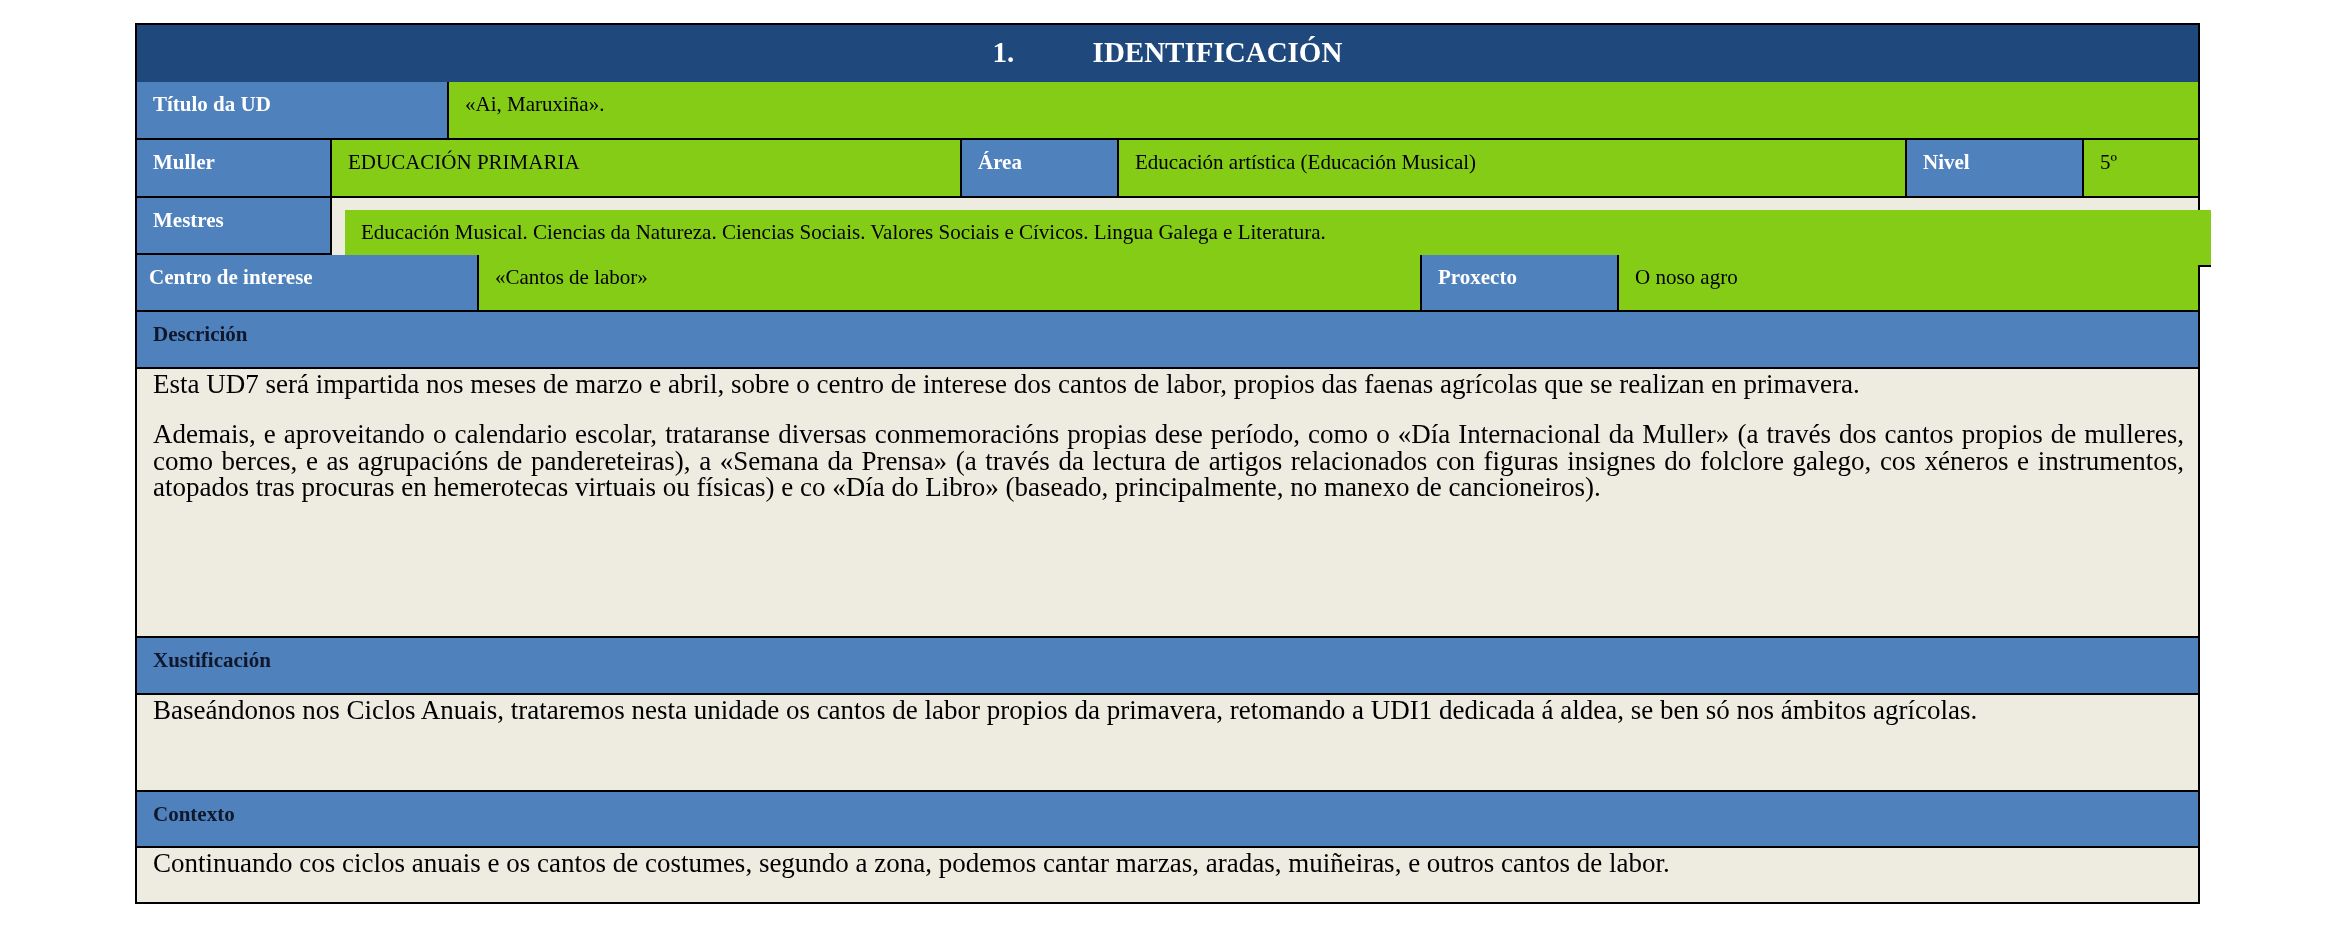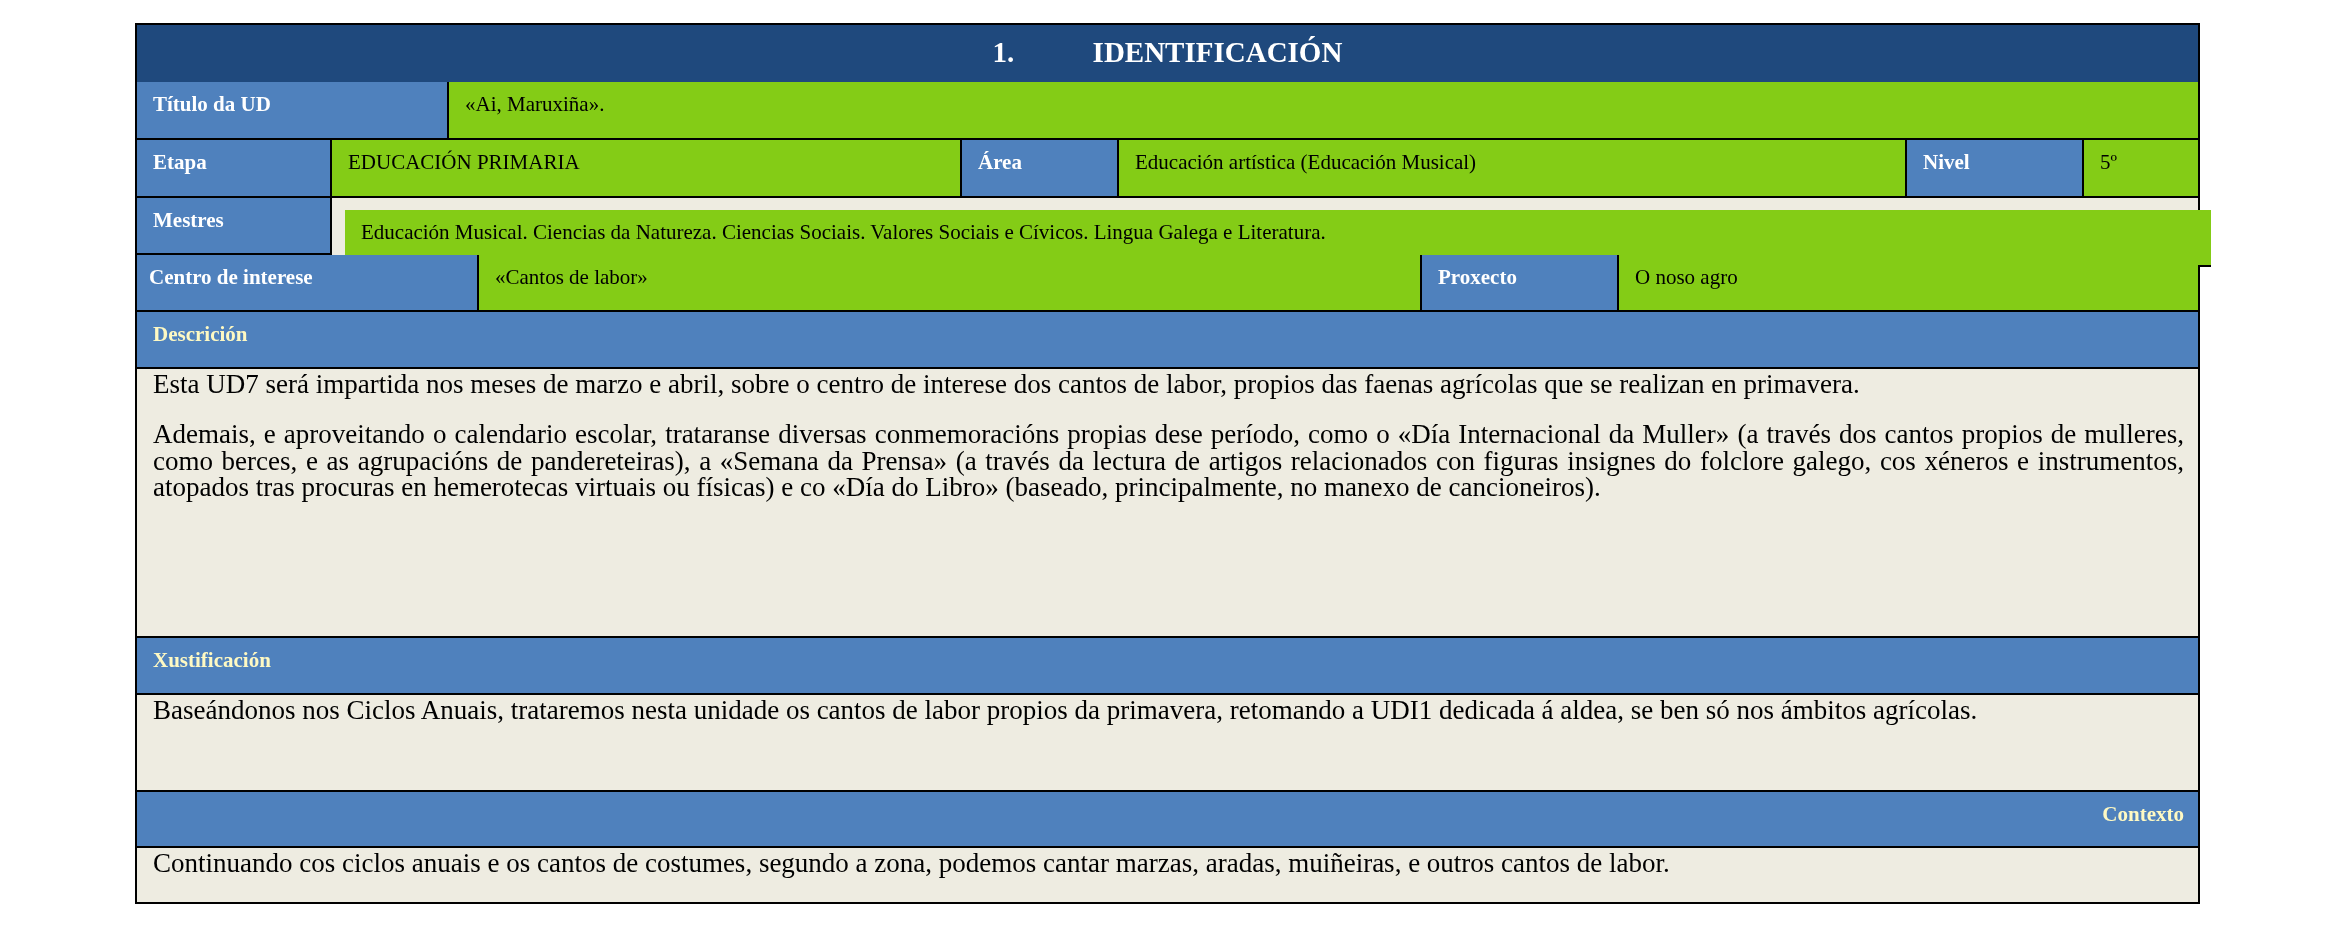--- a/index.html
+++ b/index.html
@@ -8,38 +8,38 @@
   .tbl { position:absolute; left:135px; top:23px; width:2065px; height:881px;
          border:2px solid #000; box-sizing:border-box; background:#EEECE1; }
   .cell { position:absolute; box-sizing:border-box; border-right:2px solid #000; border-bottom:2px solid #000;
           padding:4px 14px 0 16px; font-size:21px; line-height:36px; overflow:hidden; white-space:nowrap; }
   .cell.last { border-right:none; }
   .lbl { background:#4F81BD; color:#fff; font-weight:bold; }
   .val { background:#84cc16; color:#000; }
   .hdr { background:#1F497D; color:#fff; font-weight:bold; text-align:center; border-bottom:4px solid #000;
          font-size:29px; line-height:46px; padding:4px 0 0 0; }
   .hdr .num { display:inline-block; width:100px; text-align:left; }
-  .sec { background:#4F81BD; color:#fef9c3; font-weight:bold; }
+  .sec { background:#4F81BD; color:#0f172a; font-weight:bold; }
   .body { background:#EEECE1; white-space:normal; text-align:justify; padding:2px 14px 0 16px; line-height:26.8px; font-size:27px; }
   .body p { margin:0 0 23px 0; }
   .body p:last-child { margin-bottom:0; }
 </style>
 </head>
 <body>
 
 <div class="tbl">
 
   <div class="cell hdr last" style="left:0; top:0; width:2061px; height:68px;">
     <span class="num">1.</span><span>IDENTIFICACIÓN</span>
   </div>
 
   <div class="cell lbl" style="left:0; top:57px; width:312px; height:58px;">Título da UD</div>
   <div class="cell val last" style="left:312px; top:57px; width:1749px; height:58px;">«Ai, Maruxiña».</div>
 
-  <div class="cell lbl" style="left:0; top:115px; width:195px; height:58px;">Etapa</div>
+  <div class="cell lbl" style="left:0; top:115px; width:195px; height:58px;">Muller</div>
   <div class="cell val" style="left:195px; top:115px; width:630px; height:58px;">EDUCACIÓN PRIMARIA</div>
   <div class="cell lbl" style="left:825px; top:115px; width:157px; height:58px;">Área</div>
   <div class="cell val" style="left:982px; top:115px; width:788px; height:58px;">Educación artística (Educación Musical)</div>
   <div class="cell lbl" style="left:1770px; top:115px; width:177px; height:58px;">Nivel</div>
   <div class="cell val last" style="left:1947px; top:115px; width:114px; height:58px;">5º</div>
 
   <div class="cell lbl" style="left:0; top:173px; width:195px; height:57px;">Mestres</div>
   <div class="cell val last" style="left:208px; top:173px; width:1866px; height:57px;margin-top:12px;">Educación Musical. Ciencias da Natureza. Ciencias Sociais. Valores Sociais e Cívicos. Lingua Galega e Literatura.</div>
 
   <div class="cell lbl" style="left:0; top:230px; width:342px; height:57px;padding-left:12px;">Centro de interese</div>
@@ -53,19 +53,19 @@
     <p>Esta UD7 será impartida nos meses de marzo e abril, sobre o centro de interese dos cantos de labor, propios das faenas agrícolas que se realizan en primavera.</p>
     <p>Ademais, e aproveitando o calendario escolar, trataranse diversas conmemoracións propias dese período, como o «Día Internacional da Muller» (a través dos cantos propios de mulleres, como berces, e as agrupacións de pandereteiras), a «Semana da Prensa» (a través da lectura de artigos relacionados con figuras insignes do folclore galego, cos xéneros e instrumentos, atopados tras procuras en hemerotecas virtuais ou físicas) e co «Día do Libro» (baseado, principalmente, no manexo de cancioneiros).</p>
   </div>
 
   <div class="cell sec last" style="left:0; top:613px; width:2061px; height:57px;">Xustificación</div>
 
   <div class="cell body last" style="left:0; top:670px; width:2061px; height:97px;">
     <p>Baseándonos nos Ciclos Anuais, trataremos nesta unidade os cantos de labor propios da primavera, retomando a UDI1 dedicada á aldea, se ben só nos ámbitos agrícolas.</p>
   </div>
 
-  <div class="cell sec last" style="left:0; top:767px; width:2061px; height:56px;text-align:right;">Contexto</div>
+  <div class="cell sec last" style="left:0; top:767px; width:2061px; height:56px;">Contexto</div>
 
   <div class="cell body last" style="left:0; top:823px; width:2061px; height:54px; border-bottom:none;">
     <p>Continuando cos ciclos anuais e os cantos de costumes, segundo a zona, podemos cantar marzas, aradas, muiñeiras, e outros cantos de labor.</p>
   </div>
 
 </div>
 
 </body></html>

